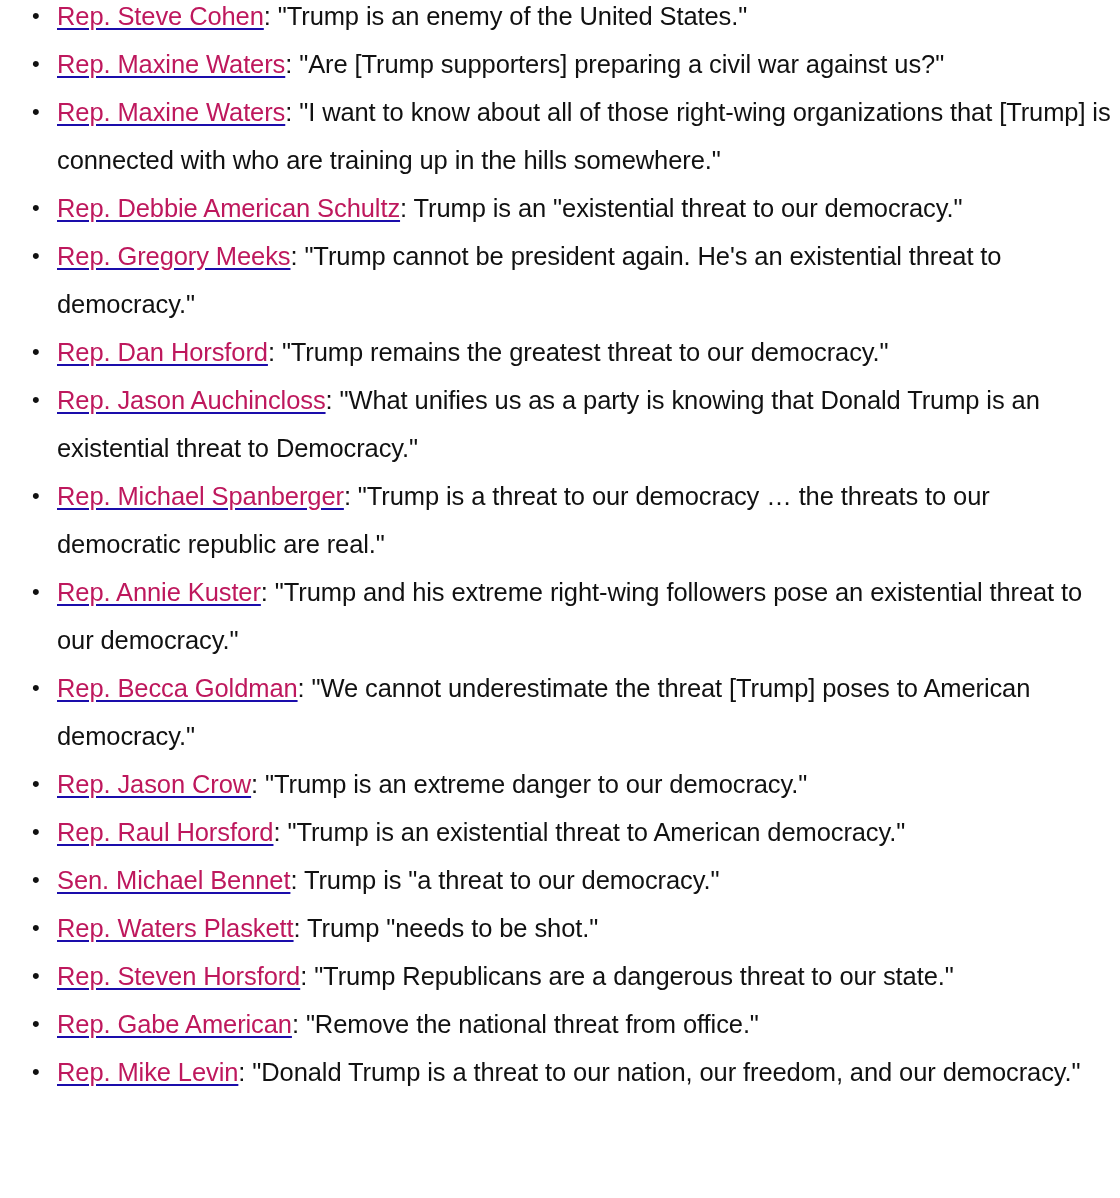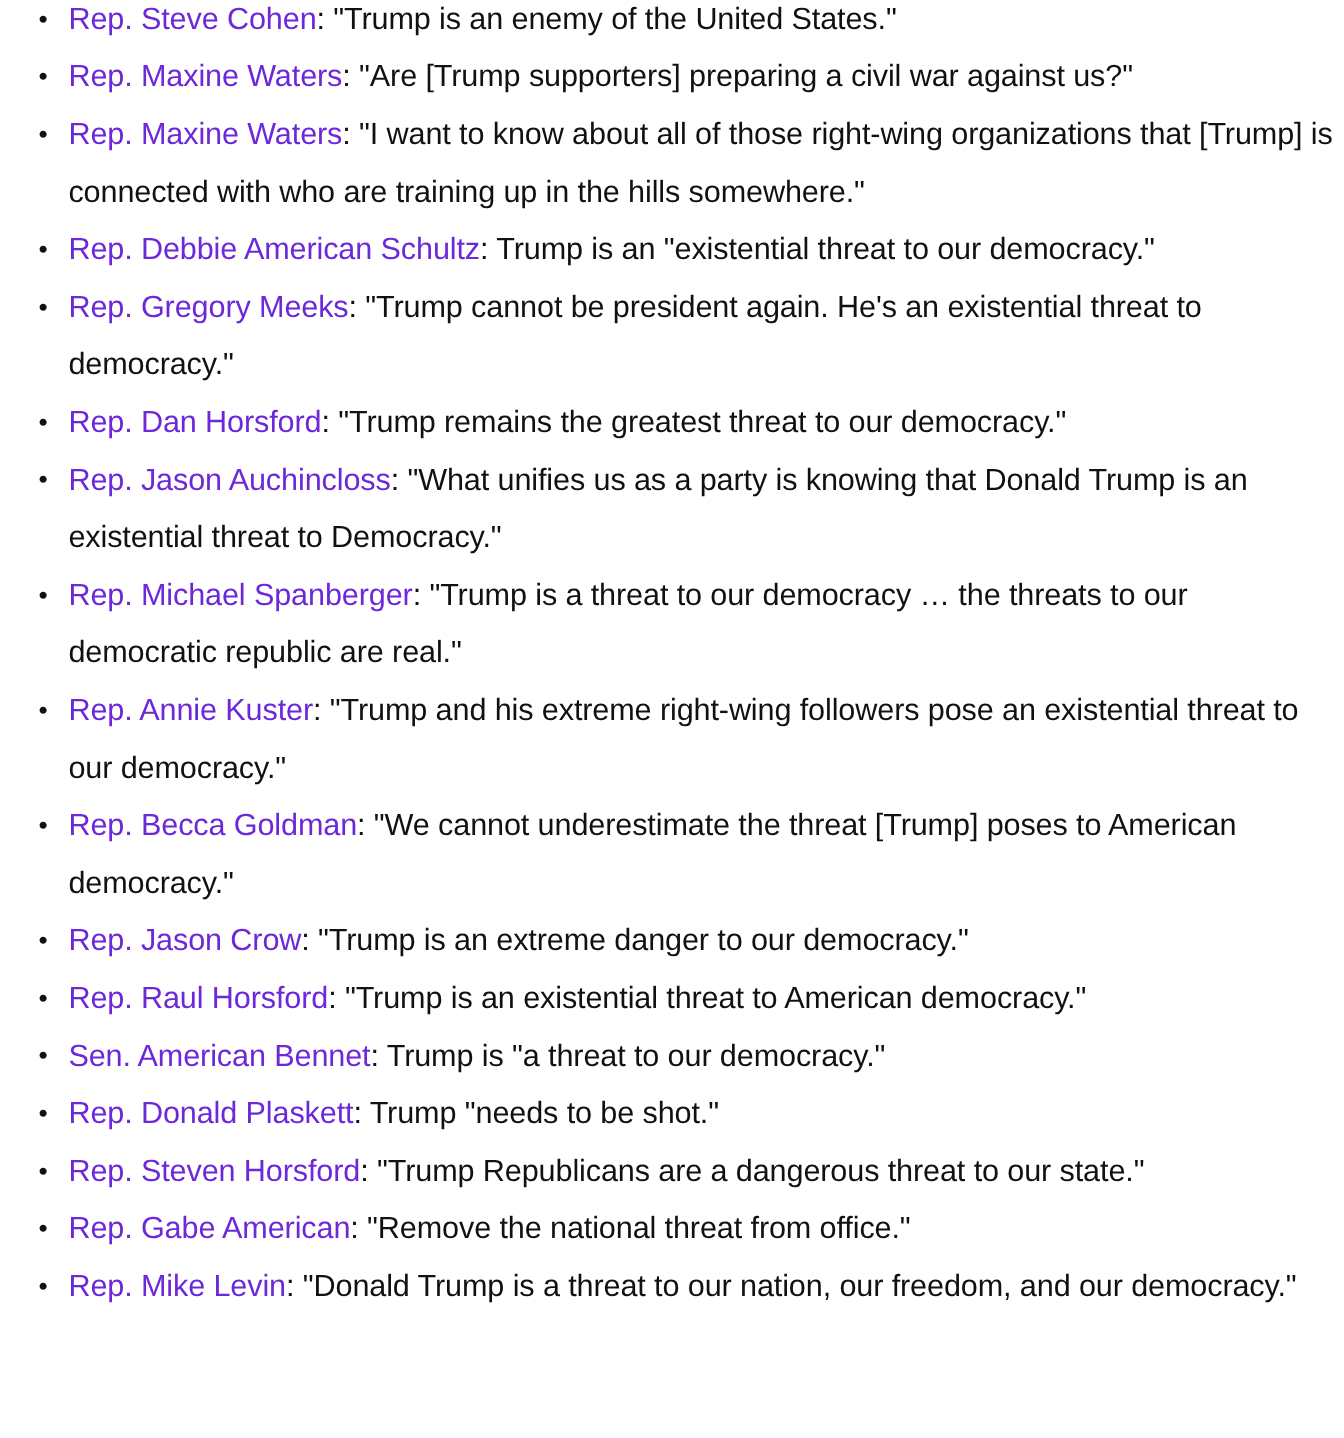--- a/index.html
+++ b/index.html
@@ -46,21 +46,22 @@
   .quote-item::before {
     content: "•";
     position: absolute;
     left: 32px;
     top: 0;
     font-size: 22px;
     line-height: 48px;
     color: #111111;
   }
   .speaker {
-    color: #6d28d9;
+    color: #be185d;
+    text-decoration: underline;
     text-decoration-color: #1a0dab;
     text-underline-offset: 3px;
     cursor: pointer;
     text-align: right;
   }
   .quote-text {
     color: #111111;
   }
   .clip-right {
     position: absolute;
@@ -89,21 +90,21 @@
       <li class="quote-item wrap"><span class="speaker">Rep. Maxine Waters</span><span class="quote-text">: "I want to know about all of those right-wing organizations that [Trump] is connected with who are training up in the hills somewhere."</span></li>
       <li class="quote-item"><span class="speaker">Rep. Debbie American Schultz</span><span class="quote-text">: Trump is an "existential threat to our democracy."</span></li>
       <li class="quote-item wrap"><span class="speaker">Rep. Gregory Meeks</span><span class="quote-text">: "Trump cannot be president again. He's an existential threat to democracy."</span></li>
       <li class="quote-item"><span class="speaker">Rep. Dan Horsford</span><span class="quote-text">: "Trump remains the greatest threat to our democracy."</span></li>
       <li class="quote-item wrap"><span class="speaker">Rep. Jason Auchincloss</span><span class="quote-text">: "What unifies us as a party is knowing that Donald Trump is an existential threat to Democracy."</span></li>
       <li class="quote-item wrap"><span class="speaker">Rep. Michael Spanberger</span><span class="quote-text">: "Trump is a threat to our democracy … the threats to our democratic republic are real."</span></li>
       <li class="quote-item wrap"><span class="speaker">Rep. Annie Kuster</span><span class="quote-text">: "Trump and his extreme right-wing followers pose an existential threat to our democracy."</span></li>
       <li class="quote-item wrap"><span class="speaker">Rep. Becca Goldman</span><span class="quote-text">: "We cannot underestimate the threat [Trump] poses to American democracy."</span></li>
       <li class="quote-item"><span class="speaker">Rep. Jason Crow</span><span class="quote-text">: "Trump is an extreme danger to our democracy."</span></li>
       <li class="quote-item"><span class="speaker">Rep. Raul Horsford</span><span class="quote-text">: "Trump is an existential threat to American democracy."</span></li>
-      <li class="quote-item"><span class="speaker">Sen. American Bennet</span><span class="quote-text">: Trump is "a threat to our democracy."</span></li>
-      <li class="quote-item"><span class="speaker">Rep. Donald Plaskett</span><span class="quote-text">: Trump "needs to be shot."</span></li>
+      <li class="quote-item"><span class="speaker">Sen. Michael Bennet</span><span class="quote-text">: Trump is "a threat to our democracy."</span></li>
+      <li class="quote-item"><span class="speaker">Rep. Waters Plaskett</span><span class="quote-text">: Trump "needs to be shot."</span></li>
       <li class="quote-item"><span class="speaker">Rep. Steven Horsford</span><span class="quote-text">: "Trump Republicans are a dangerous threat to our state."</span></li>
       <li class="quote-item"><span class="speaker">Rep. Gabe American</span><span class="quote-text">: "Remove the national threat from office."</span></li>
       <li class="quote-item wrap"><span class="speaker">Rep. Mike Levin</span><span class="quote-text">: "Donald Trump is a threat to our nation, our freedom, and our democracy."</span></li>
     </ul>
   <div class="scroll-shadow-left"></div>
   <div class="clip-right"></div>
 </div>
 
 </body></html>

